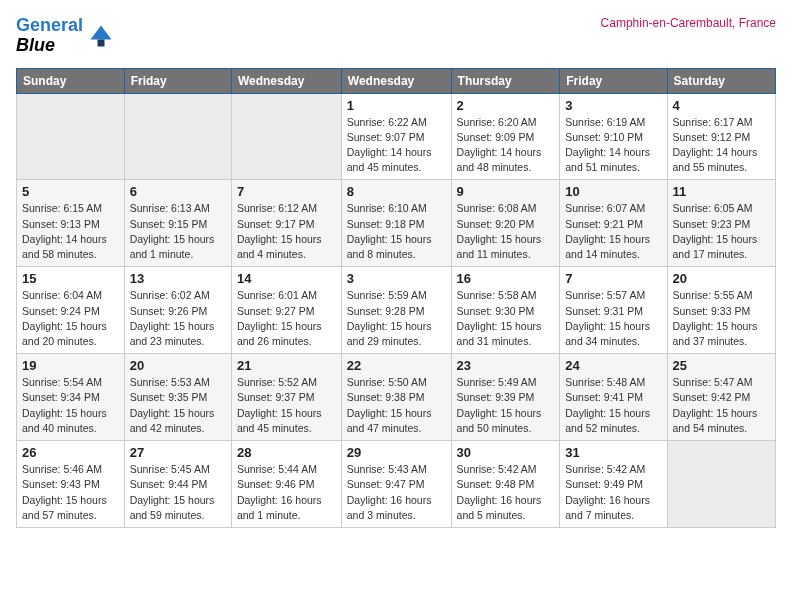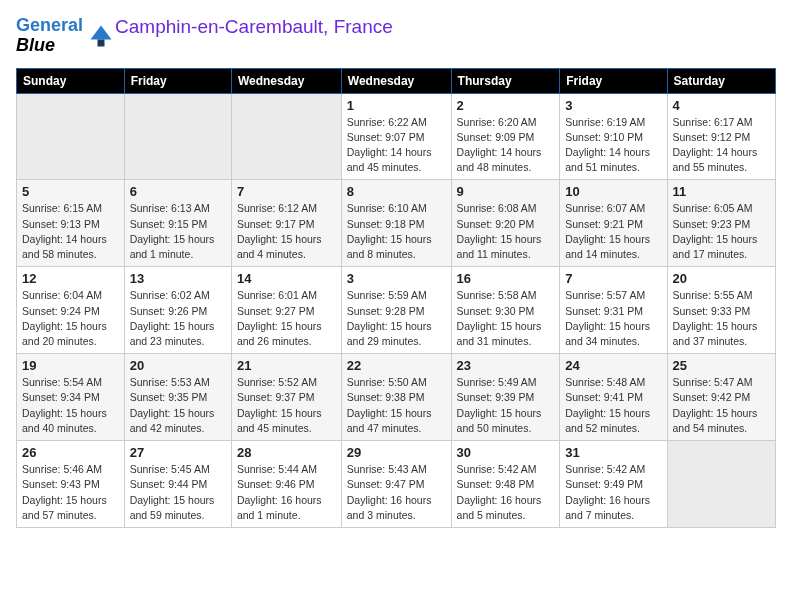--- a/index.html
+++ b/index.html
@@ -5,20 +5,21 @@
     * { box-sizing: border-box; margin: 0; padding: 0; }
     body {
       font-family: Arial, sans-serif;
       background: #fff;
       width: 792px;
       min-height: 612px;
       padding: 16px;
     }
     .header {
       display: flex;
+      justify-content: space-between;
       align-items: flex-start;
       margin-bottom: 12px;
     }
     .logo {
       display: flex;
       align-items: center;
     }
     .logo-text {
       font-size: 18px;
       font-weight: bold;
@@ -35,30 +36,30 @@
     }
     .title-block {
       text-align: right;
     }
     .month-title {
       font-size: 36px;
       color: #1a3a5c;
       font-weight: bold;
     }
     .location-title {
-      font-size: 19px;
-      color: #6d28d9;
+      font-size: 12px;
+      color: #be185d;
     }
     table {
       width: 100%;
       border-collapse: collapse;
       font-size: 11px;
     }
     thead th {
-      background: #000000;
+      background: #737373;
       color: #fff;
       padding: 5px 6px;
       text-align: left;
       font-size: 12px;
       font-weight: bold;
       border: 1px solid #2060a0;
     }
     tbody td {
       border: 1px solid #ccc;
       vertical-align: top;
@@ -167,21 +168,21 @@
           <div class="day-num">10</div>
           <div class="day-info">Sunrise: 6:07 AM<br>Sunset: 9:21 PM<br>Daylight: 15 hours and 14 minutes.</div>
         </td>
         <td>
           <div class="day-num">11</div>
           <div class="day-info">Sunrise: 6:05 AM<br>Sunset: 9:23 PM<br>Daylight: 15 hours and 17 minutes.</div>
         </td>
       </tr>
       <tr>
         <td>
-          <div class="day-num">12</div>
+          <div class="day-num">15</div>
           <div class="day-info">Sunrise: 6:04 AM<br>Sunset: 9:24 PM<br>Daylight: 15 hours and 20 minutes.</div>
         </td>
         <td>
           <div class="day-num">13</div>
           <div class="day-info">Sunrise: 6:02 AM<br>Sunset: 9:26 PM<br>Daylight: 15 hours and 23 minutes.</div>
         </td>
         <td>
           <div class="day-num">14</div>
           <div class="day-info">Sunrise: 6:01 AM<br>Sunset: 9:27 PM<br>Daylight: 15 hours and 26 minutes.</div>
         </td>

